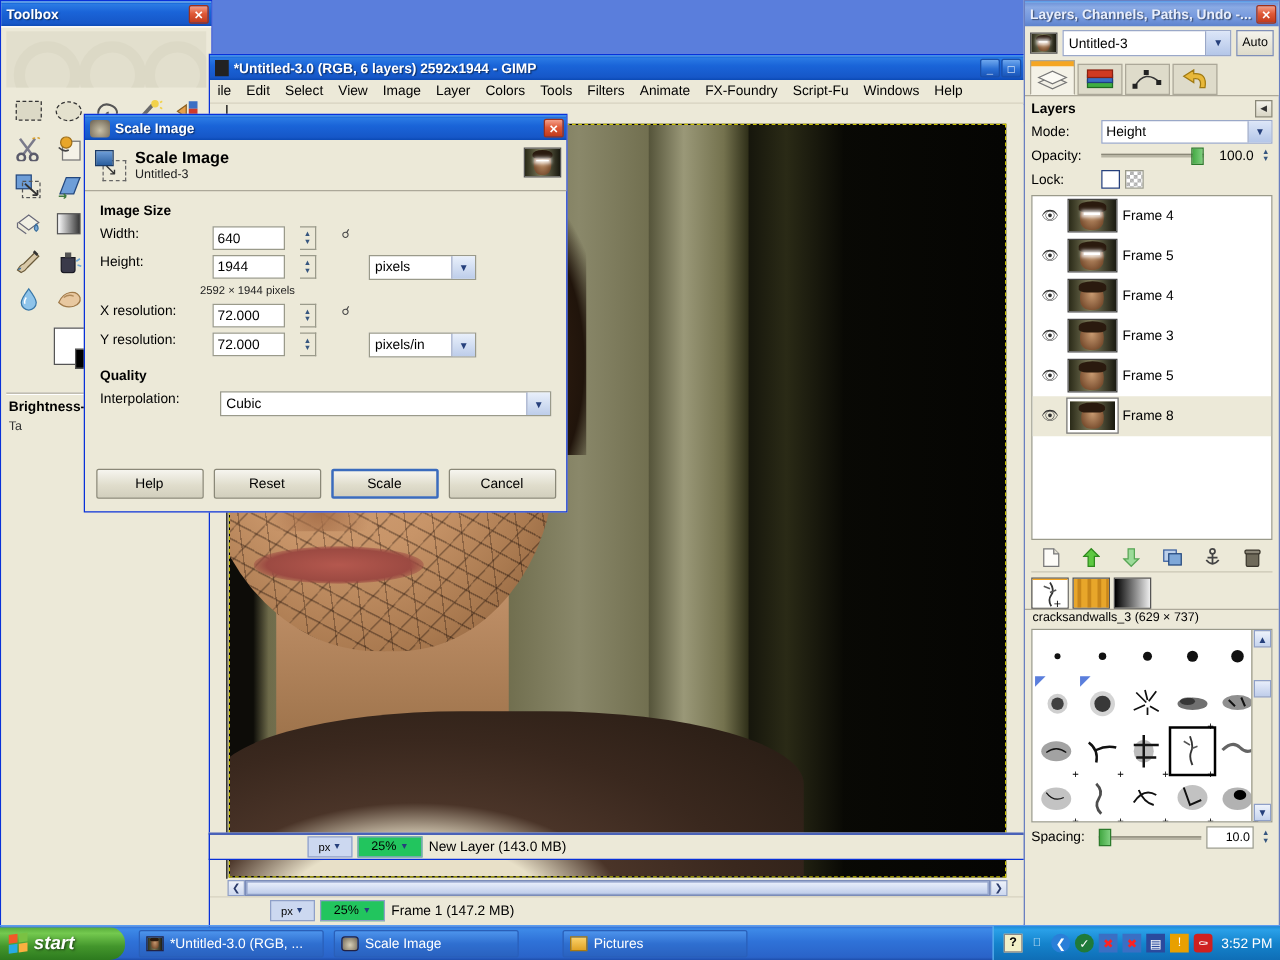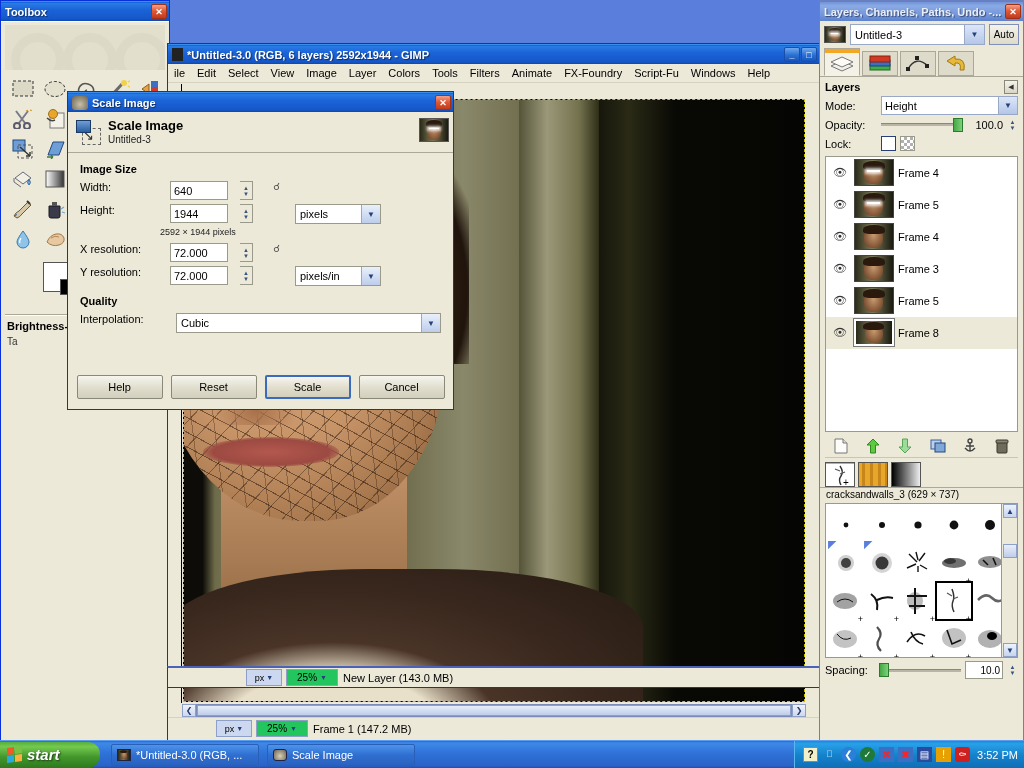--- a/index.html
+++ b/index.html
@@ -1013,20 +1013,24 @@
             <span class="mp-head"></span>
             <span class="mp-hair"></span>
           </span>
       </span>
       <span>*Untitled-3.0 (RGB, ...</span>
     </div>
     <div class="tkitem" style="width:148px">
       <span class="ic" style="background:radial-gradient(circle at 50% 60%,#d8d0b8,#6a6050);border-radius:3px"></span>
       <span>Scale Image</span>
     </div>
+    <div class="tkitem" style="width:148px;margin-left:30px">
+      <span class="ic" style="background:linear-gradient(180deg,#fbd26a,#e0a326);border:1px solid #a87a10"></span>
+      <span>Pictures</span>
+    </div>
   </div>
 
   <div id="tray">
     <span class="ti" style="background:#f2f0c8;color:#000;border:1px solid #888;font-weight:bold">?</span>
     <span class="ti" style="font-size:9px">⎕</span>
     <span class="ti" style="background:#2a7fd8;border-radius:50%">❮</span>
     <span class="ti" style="background:#1f7a3a;border-radius:50%;color:#fff">✓</span>
     <span class="ti" style="background:#3a6fc4;color:#f22">✖</span>
     <span class="ti" style="background:#3a6fc4;color:#f22">✖</span>
     <span class="ti" style="background:#2a4a9e;color:#fff">▤</span>

